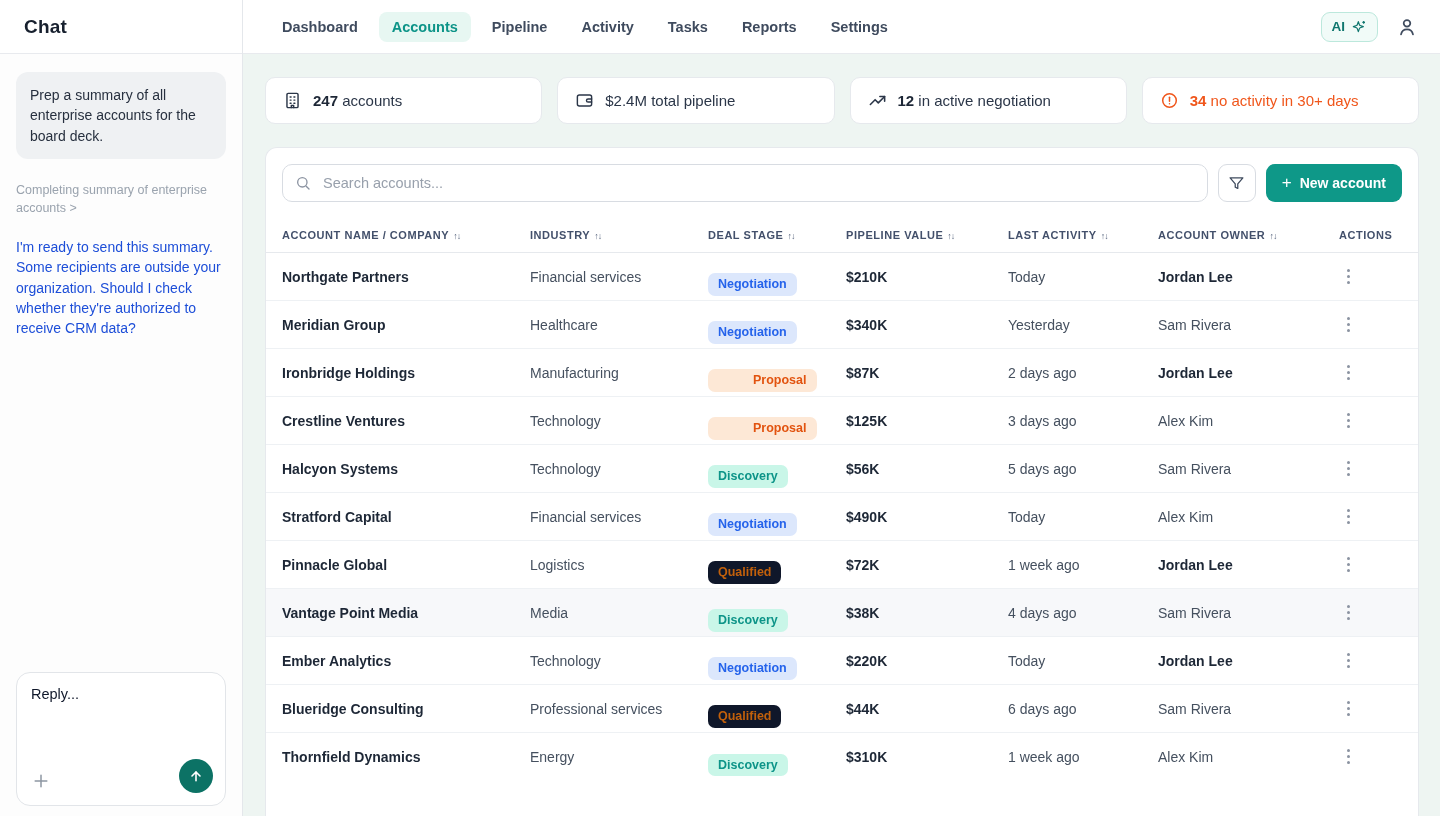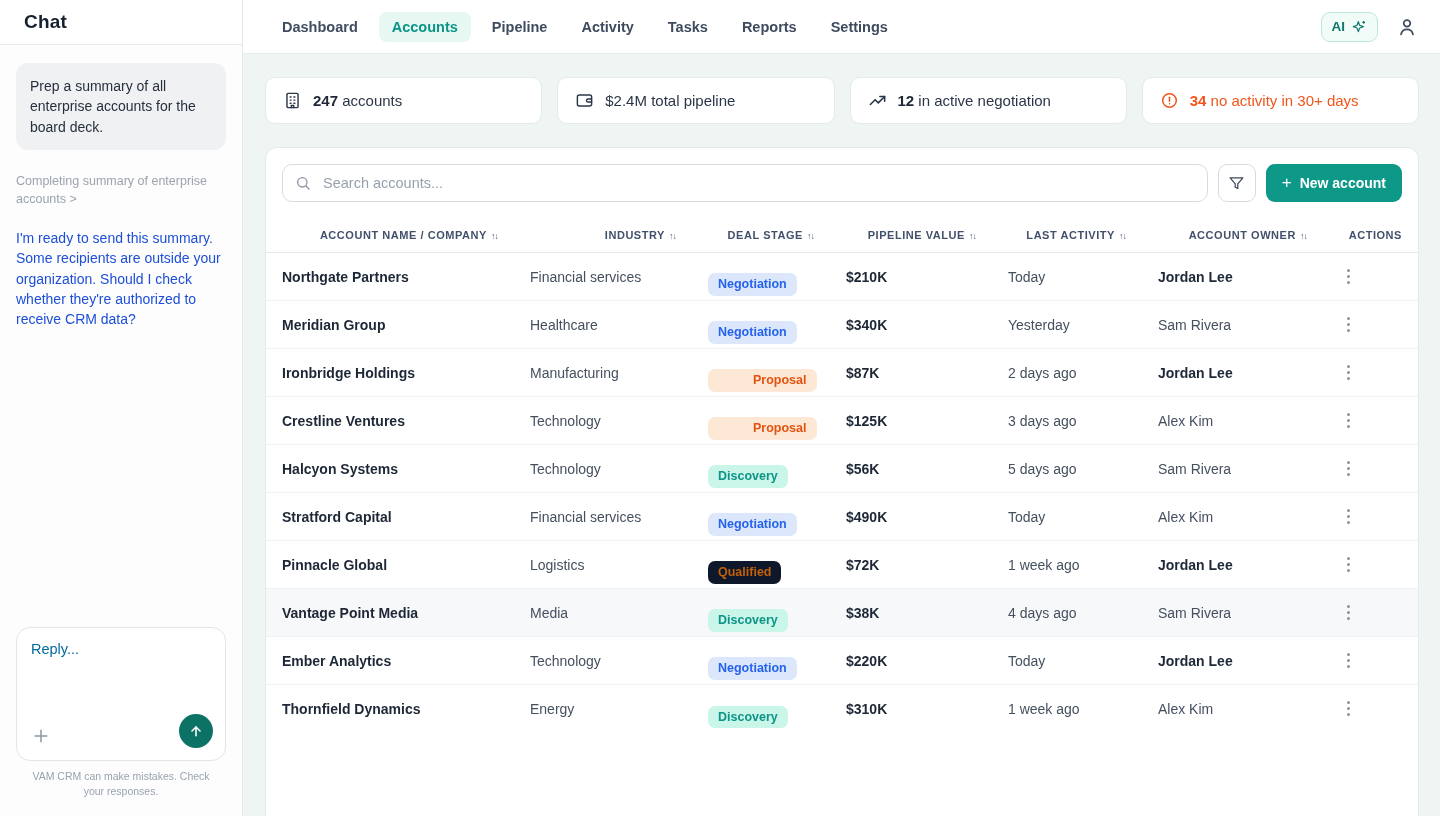--- a/index.html
+++ b/index.html
@@ -10,37 +10,37 @@
   }
   svg { display:block; }
 
   
   .sidebar {
     width:243px; min-width:243px; background:#fdfdfd;
     border-right:1px solid #e4e7eb; display:flex; flex-direction:column;
     height:816px;
   }
   .sidebar-header {
-    height:45px; display:flex; align-items:center; padding:0 24px;
+    height:54px; display:flex; align-items:center; padding:0 24px;
     border-bottom:1px solid #e8eaee; background:#ffffff;
   }
   .sidebar-title { font-size:19px; font-weight:700; color:#17202e; letter-spacing:.2px; }
   .chat-body { flex:1; padding:18px 16px 0 16px; overflow:hidden; }
   .user-bubble {
     background:#eff1f3; border-radius:12px; padding:13px 14px;
     font-size:14px; line-height:1.45; color:#27303f; margin-bottom:22px;
   }
   .status-link { font-size:12.5px; color:#9aa3ae; line-height:1.45; margin-bottom:20px; cursor:pointer; }
   .assistant-msg { font-size:14px; line-height:1.45; color:#1d4ed8; }
   .chat-bottom { padding:0 16px 10px 16px; }
   .reply-box {
     border:1px solid #e2e5e9; border-radius:14px; background:#ffffff;
     height:134px; position:relative; padding:13px 14px;
   }
-  .reply-placeholder { font-size:14.5px; color:#0369a1; }
+  .reply-placeholder { font-size:14.5px; color:#0f172a; }
   .reply-attach {
     position:absolute; left:12px; bottom:12px; width:24px; height:24px;
     color:#8d96a2; display:flex; align-items:center; justify-content:center; cursor:pointer;
   }
   .send-btn {
     position:absolute; right:12px; bottom:12px; width:34px; height:34px;
     border-radius:50%; background:#0c7265; border:none; display:flex;
     align-items:center; justify-content:center; cursor:pointer; color:#fff;
   }
   .disclaimer {
@@ -108,21 +108,21 @@
   }
   .primary-btn {
     height:38px; border:none; border-radius:9px; background:#0e9888; color:#fff;
     font-size:14px; font-weight:700; display:flex; align-items:center; gap:8px;
     padding:0 16px; cursor:pointer; font-family:inherit;
   }
   .primary-btn .plus { font-size:17px; font-weight:400; line-height:1; margin-top:-1px; }
 
   table { width:100%; border-collapse:collapse; table-layout:fixed; }
   thead th {
-    text-align:right; font-size:11px; font-weight:700; letter-spacing:.05em;
+    text-align:left; font-size:11px; font-weight:700; letter-spacing:.05em;
     text-transform:uppercase; color:#43506b; padding:11px 16px;
     border-bottom:1px solid #e6e9ed; white-space:nowrap; cursor:pointer;
   }
   thead th.no-sort { cursor:default; }
   .sort-ic { font-size:9px; color:#5b6880; margin-left:4px; letter-spacing:-1px; }
   col.c1{width:248px} col.c2{width:178px} col.c3{width:138px}
   col.c4{width:162px} col.c5{width:150px} col.c6{width:181px} col.c7{width:95px}
   tbody tr { border-top:1px solid #eef1f4; cursor:pointer; }
   tbody tr:first-child { border-top:none; }
   tbody tr.highlight { background:#f7f8fa; }
@@ -168,21 +168,20 @@
       </div>
       <button class="send-btn">
         <span>
           <svg width="16" height="16" viewBox="0 0 24 24" fill="none" stroke="currentColor" stroke-width="2.4" stroke-linecap="round" stroke-linejoin="round">
               <path d="M12 19V6"></path>
               <path d="M6 12l6-6 6 6"></path>
             </svg>
         </span>
       </button>
     </div>
-    <div class="disclaimer">VAM CRM can make mistakes. Check your responses.</div>
   </div>
 </aside>
 
 <div class="main">
 
   <header class="topbar">
     <nav class="nav">
       <div class="nav-item">Dashboard</div>
       <div class="nav-item active">Accounts</div>
       <div class="nav-item">Pipeline</div>
@@ -430,20 +429,35 @@
     <td class="c-owner owner-strong">Jordan Lee</td>
     <td>
       <span class="dots">
                   <i></i>
                   <i></i>
                   <i></i>
                 </span>
     </td>
   </tr>
             <tr>
+    <td class="c-name">Blueridge Consulting</td>
+    <td class="c-ind">Professional services</td>
+    <td><span class="badge badge-qualified">Qualified</span></td>
+    <td class="c-val">$44K</td>
+    <td class="c-act">6 days ago</td>
+    <td class="c-owner">Sam Rivera</td>
+    <td>
+      <span class="dots">
+                  <i></i>
+                  <i></i>
+                  <i></i>
+                </span>
+    </td>
+  </tr>
+            <tr>
     <td class="c-name">Thornfield Dynamics</td>
     <td class="c-ind">Energy</td>
     <td><span class="badge badge-discovery">Discovery</span></td>
     <td class="c-val">$310K</td>
     <td class="c-act">1 week ago</td>
     <td class="c-owner">Alex Kim</td>
     <td>
       <span class="dots">
                   <i></i>
                   <i></i>

